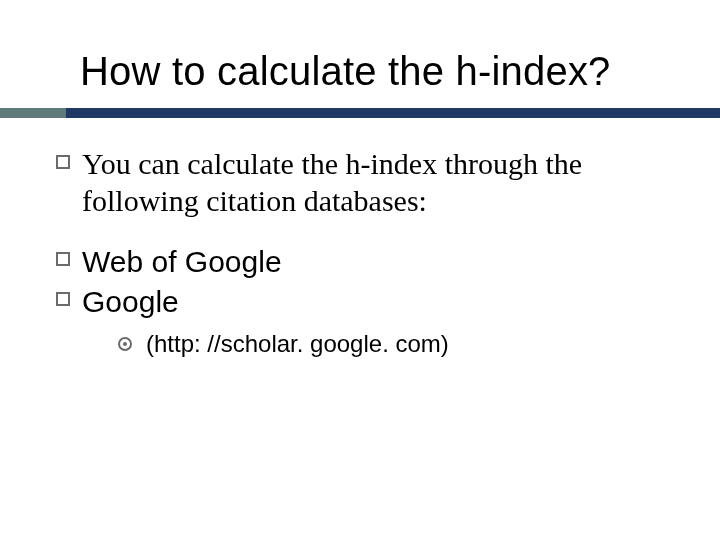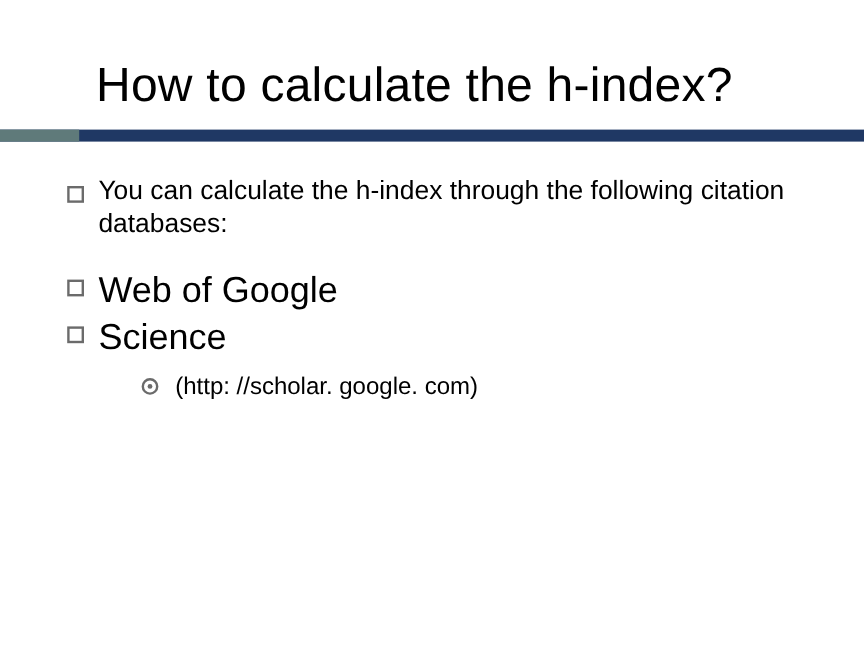--- a/index.html
+++ b/index.html
@@ -5,30 +5,30 @@
   * { margin: 0; padding: 0; box-sizing: border-box; }
   html, body { width: 720px; height: 540px; background: #fff; font-family: Arial, Helvetica, sans-serif; color: #000; }
   .slide { width: 720px; height: 540px; position: relative; padding: 22px 48px 0 48px; margin-top: 27px; }
   .title { font-size: 40px; font-weight: 400; text-align: left; margin-left: 32px; margin-bottom: 14px; letter-spacing: 0.2px; }
   .rule { position: relative; height: 10px; margin: 0 -48px 28px -48px; }
   .rule .bar-full { position: absolute; left: 0; right: 0; top: 0; height: 10px; background: #1f3864; }
   .rule .bar-accent { position: absolute; left: 0; width: 66px; top: 0; height: 10px; background: #5f7a7a; }
   .content { padding-left: 8px; }
   .l1 { display: flex; align-items: flex-start; margin-bottom: 24px; }
   .l1 .bullet { width: 14px; height: 14px; border: 2px solid #6b6b6b; margin-top: 9px; margin-right: 12px; flex: 0 0 auto; }
-  .l1 .text { font-size: 22px; line-height: 1.22; }
+  .l1 .text { font-size: 30px; line-height: 1.22; font-family: Liberation Serif, serif; }
   .group2 { margin-top: 6px; }
   .l2 { display: flex; align-items: flex-start; margin-bottom: 2px; }
   .l2 .bullet { width: 14px; height: 14px; border: 2px solid #6b6b6b; margin-top: 9px; margin-right: 12px; flex: 0 0 auto; }
   .l2 .text { font-size: 30px; line-height: 1.25; }
   .l3 { display: flex; align-items: center; margin-left: 62px; margin-top: 10px; }
   .l3 .bullet { width: 14px; height: 14px; flex: 0 0 auto; margin-right: 14px; position: relative; }
   .l3 .bullet .ring { position: absolute; inset: 0; border: 2px solid #6b6b6b; border-radius: 50%; }
   .l3 .bullet .dot { position: absolute; top: 50%; left: 50%; width: 4px; height: 4px; background: #6b6b6b; border-radius: 50%; transform: translate(-50%, -50%); }
-  .l3 .text { font-size: 20px; }
+  .l3 .text { font-size: 24px; }
 </style>
 </head>
 <body>
 
 <div class="slide">
 
   <h1 class="title">How to calculate the h-index?</h1>
 
   <div class="rule">
     <div class="bar-full"></div>
@@ -42,21 +42,21 @@
       <span class="text">You can calculate the h-index through the following citation databases:</span>
     </div>
 
     <div class="group2">
       <div class="l2">
         <span class="bullet"></span>
         <span class="text">Web of Google</span>
       </div>
       <div class="l2">
         <span class="bullet"></span>
-        <span class="text">Science</span>
+        <span class="text">Google</span>
       </div>
       <div class="l3">
         <span class="bullet">
           <span class="ring"></span>
           <span class="dot"></span>
         </span>
         <span class="text">(http: //scholar. google. com)</span>
       </div>
     </div>
 

